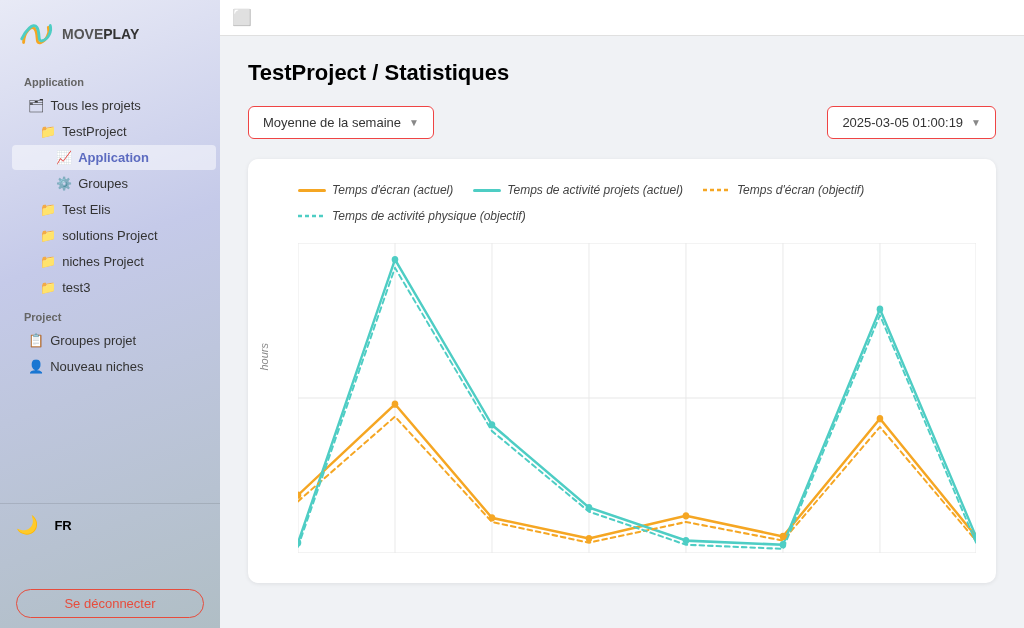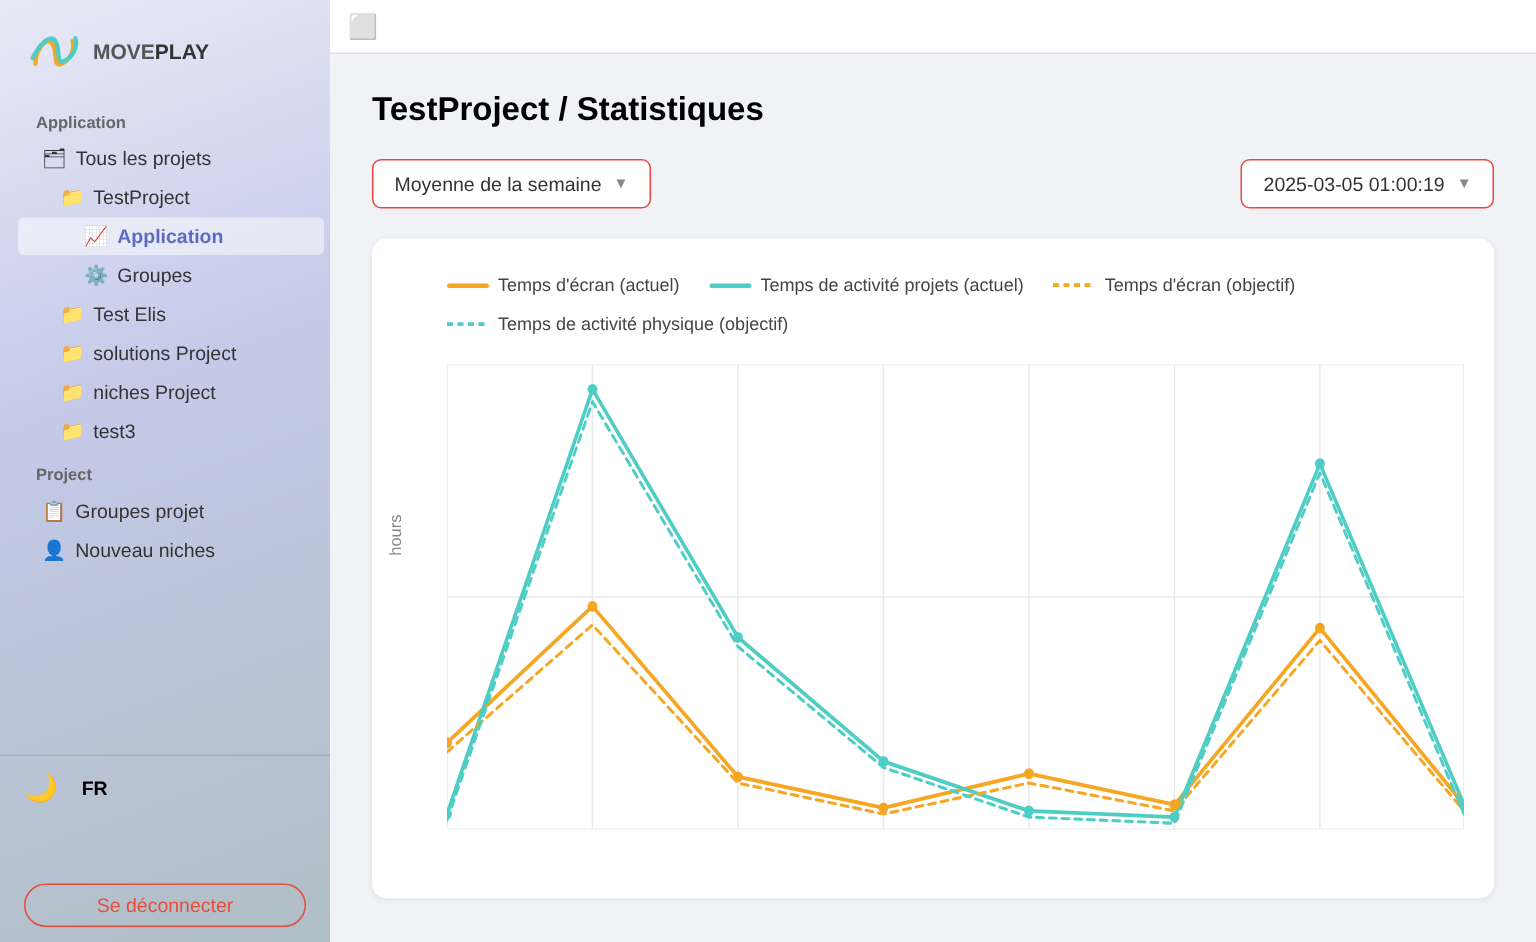--- a/index.html
+++ b/index.html
@@ -148,22 +148,23 @@
       border-radius: 6px;
       font-size: 13px;
       color: #333;
       cursor: pointer;
     }
     .chevron-icon { font-size: 10px; color: #888; }
 
     .chart-card {
       background: #fff;
       border-radius: 10px;
-      padding: 24px 20px 16px 20px;
+      padding: 24px 20px 0 20px;
       box-shadow: 0 1px 4px rgba(0,0,0,0.08);
+      font-style: italic;
     }
 
     
     .legend {
       display: flex;
       flex-wrap: wrap;
       gap: 12px 20px;
       margin-bottom: 20px;
       padding-left: 30px;
     }

